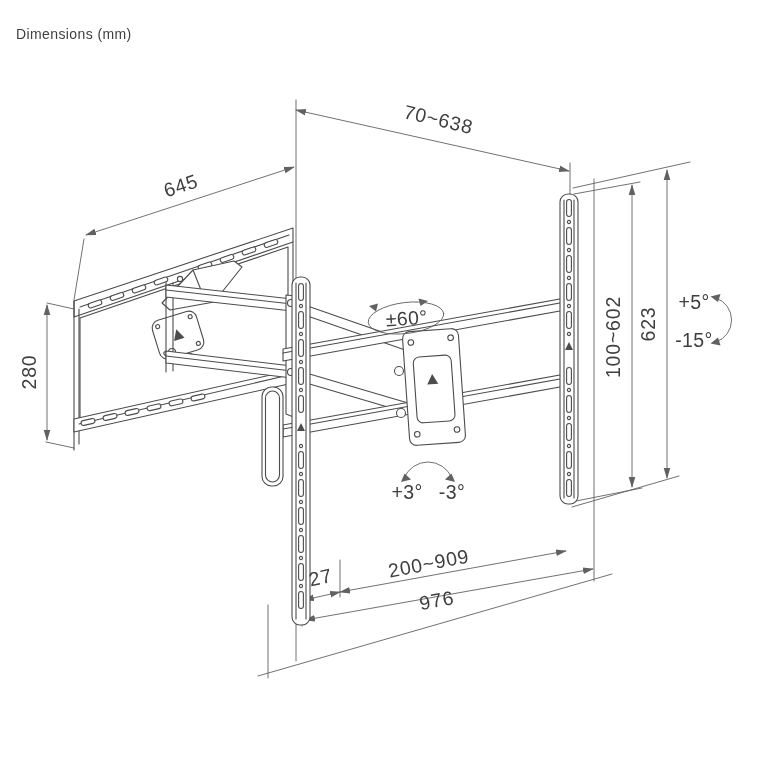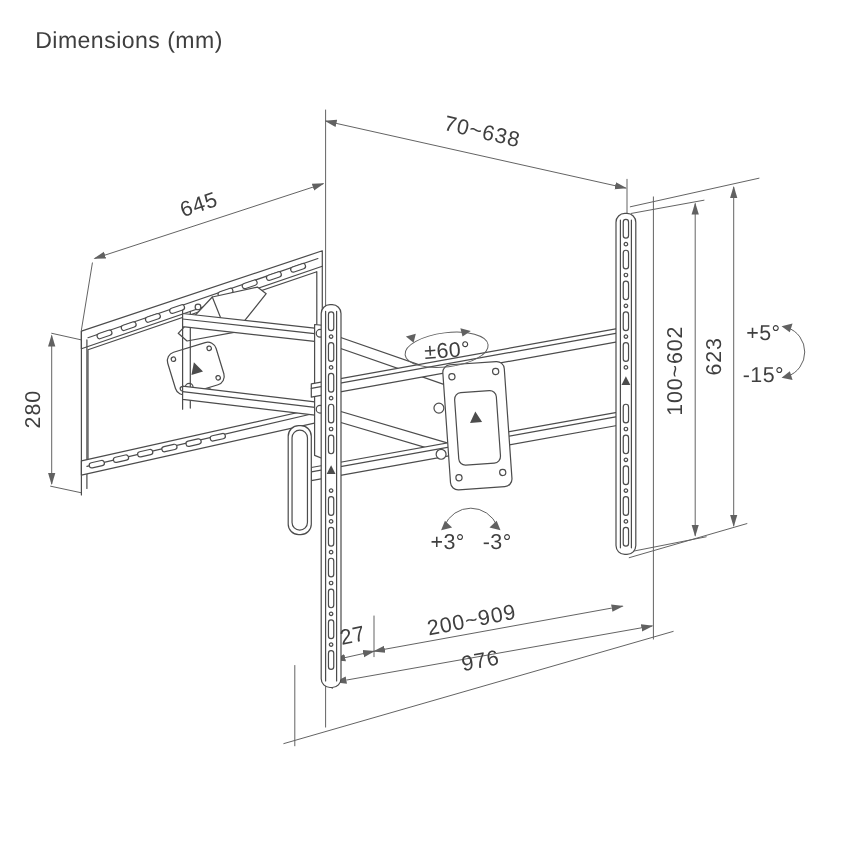--- a/index.html
+++ b/index.html
@@ -1,21 +1,21 @@
 <!DOCTYPE html>
 <html style="--background: #ffffff; --outline: #4c4c4c; --dimension: #616161; --text: #3f3f3f;"><head>
 <meta charset="utf-8">
 <style>
   :root{
     --background:#ffffff; --outline:#4c4c4c; --dimension:#616161; --text:#3f3f3f;
   }
   html,body{margin:0;padding:0;background:var(--background);}
   .stage{position:relative;width:770px;height:770px;background:var(--background);
          font-family:"Liberation Sans",sans-serif;overflow:hidden;}
-  .title{position:absolute;left:32px;top:26px;font-size:21px;color:var(--text);
+  .title{position:absolute;left:16px;top:26px;font-size:14px;color:var(--text);
          letter-spacing:.4px;}
   svg{position:absolute;left:0;top:0;}
   svg text{font-family:"Liberation Sans",sans-serif;fill:var(--text);}
   .dim{font-size:19.5px;letter-spacing:.8px;}
   .ang{font-size:19.5px;letter-spacing:.4px;}
   .ol{stroke:var(--outline);stroke-width:1.1;fill:none;stroke-linecap:round;stroke-linejoin:round;}
   .of{stroke:var(--outline);stroke-width:1.1;fill:#ffffff;stroke-linejoin:round;}
   .cl{stroke:var(--dimension);stroke-width:.9;fill:none;stroke-linecap:round;}
   .dlin{stroke:var(--dimension);stroke-width:.9;fill:none;}
   .ah{fill:var(--dimension);stroke:none;}

